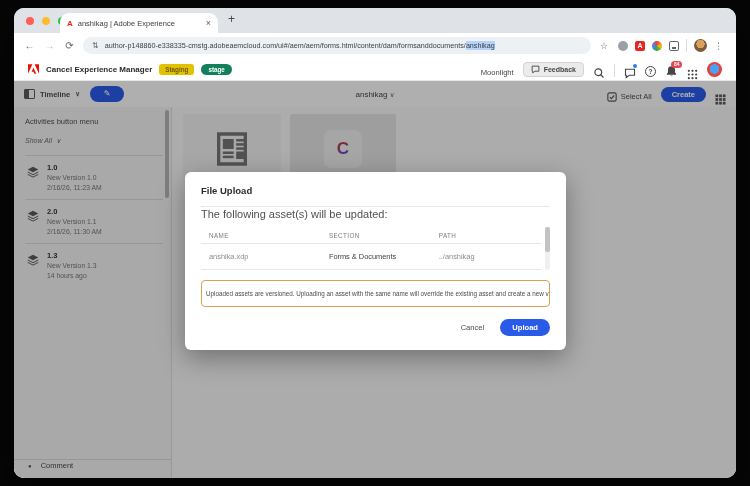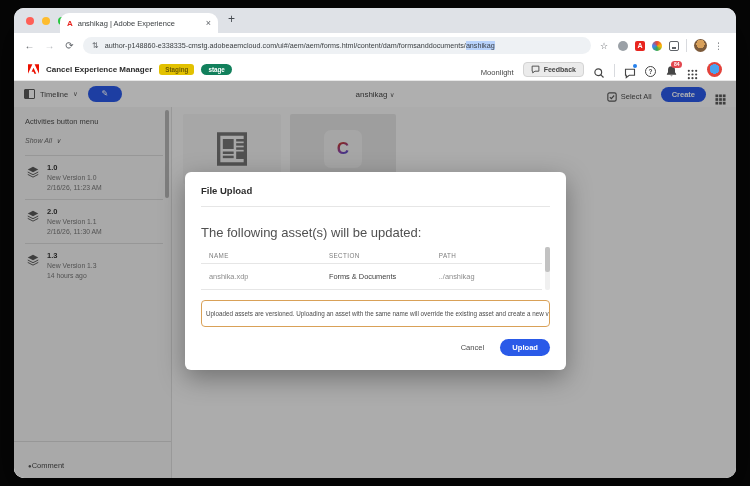--- a/index.html
+++ b/index.html
@@ -66,21 +66,21 @@
   .hicon svg { width: 100%; height: 100%; }
   .blue-dot { position: absolute; right: -1px; top: -1px; width: 4px; height: 4px; background: #2680eb; border-radius: 50%; }
   .help-circle { width: 11px; height: 11px; border: 1.2px solid #464646; border-radius: 50%; font-size: 6.5px; color: #464646; text-align: center; line-height: 9px; font-weight: bold; }
   .bell-wrap { position: relative; width: 13px; height: 13px; color: #464646; }
   .bell-badge { position: absolute; top: -3px; right: -4px; background: #e34850; color: #fff; font-size: 5px; font-weight: bold; padding: 1px 2.5px; border-radius: 5px; line-height: 1; }
   .grid9 { width: 11px; height: 11px; color: #464646; }
   .aem-avatar { width: 15px; height: 15px; border-radius: 50%; background: radial-gradient(circle at 50% 46%, #4aa3f0 0 43%, #e2423b 44% 100%); }
   
   .app { position: absolute; top: 73px; left: 0; right: 0; bottom: 0; background: #f6f6f6; }
   .app-toolbar { height: 26px; background: #fbfbfb; display: flex; align-items: center; padding: 0 10px; position: relative; }
-  .tl-group { display: flex; align-items: center; gap: 5px; font-size: 7.5px; color: #4b4b4b; z-index: 1; }
+  .tl-group { display: flex; align-items: center; gap: 5px; font-size: 7.5px; color: #4b4b4b; z-index: 1; font-weight: bold; }
   .panel-icon { width: 11px; height: 10px; border: 1.3px solid #5a5a5a; border-radius: 1px; position: relative; }
   .panel-icon::after { content:""; position:absolute; left:0; top:0; bottom:0; width:3.5px; background:#5a5a5a; }
   .chev { font-size: 6.5px; color: #5a5a5a; }
   .annot-btn {
     margin-left: 10px; width: 34px; height: 16px; border-radius: 9px; background: #2a5ae8;
     color: #fff; font-size: 8px; text-align: center; line-height: 15px;
   }
   .center-title { position: absolute; left: 0; right: 0; text-align: center; font-size: 8px; color: #464646; }
   .tb-right { margin-left: auto; display: flex; align-items: flex-end; gap: 9px; z-index: 1; }
   .selall { display: flex; align-items: center; gap: 4px; font-size: 7.5px; color: #4b4b4b; }
@@ -91,21 +91,21 @@
   
   .sidebar { width: 158px; background: #f2f2f2; border-right: 1px solid #dcdcdc; position: relative; padding: 9px 0 0 11px; }
   .activities { font-size: 7.5px; color: #505050; width: 78px; line-height: 1.55; }
   .showall { margin-top: 9px; font-size: 7px; font-style: italic; color: #6e6e6e; display: flex; align-items: center; gap: 4px; }
   .sb-entries { margin-top: 10px; margin-right: 8px; }
   .sb-entry { border-top: 1px solid #d9d9d9; padding: 7px 2px 8px 2px; display: flex; gap: 8px; }
   .layers-ic { width: 12px; height: 12px; color: #5a5a5a; flex-shrink: 0; margin-top: 1px; }
   .sb-ver { font-size: 7.5px; font-weight: bold; color: #333; }
   .sb-desc, .sb-time { font-size: 6.8px; color: #787878; margin-top: 2.5px; }
   .sb-scrollbar { position: absolute; right: 2px; top: 3px; width: 4px; height: 88px; background: #b5b5b5; border-radius: 2px; }
-  .comment-row { position: absolute; left: 0; right: 0; bottom: 8px; border-top: 1px solid #d8d8d8; padding: 19px 0 0 14px; display: flex; align-items: center; gap: 0; }
+  .comment-row { position: absolute; left: 0; right: 0; bottom: 8px; border-top: 1px solid #d8d8d8; padding: 1px 0 0 14px; display: flex; align-items: center; gap: 9px; }
   .comment-dot { font-size: 6px; color: #555; }
   .comment-label { font-size: 7.5px; color: #4b4b4b; }
   
   .main { flex: 1; padding: 7px 0 0 11px; display: flex; gap: 9px; align-items: flex-start; }
   .card-doc { width: 98px; height: 70px; background: #efefef; border-radius: 2px; display: flex; align-items: center; justify-content: center; }
   .doc-ic { width: 40px; height: 40px; color: #757575; }
   .card-c { width: 106px; height: 70px; background: #e3e3e3; border-radius: 2px; display: flex; align-items: center; justify-content: center; }
   .c-inner { width: 38px; height: 38px; background: #eeeeee; border-radius: 7px; display: flex; align-items: center; justify-content: center; }
   .c-letter {
     font-size: 17px; font-weight: bold;
@@ -113,21 +113,21 @@
     -webkit-background-clip: text; background-clip: text; color: transparent;
   }
   
   .overlay { position: absolute; inset: 0; background: rgba(0,0,0,.30); z-index: 10; }
   .modal {
     position: absolute; left: 171px; top: 164px; width: 381px; z-index: 40;
     background: #fff; border-radius: 6px; box-shadow: 0 8px 26px rgba(0,0,0,.35);
     padding: 13px 16px 14px;
   }
   .modal-title { font-size: 9.5px; font-weight: bold; color: #2c2c2c; padding-bottom: 10px; border-bottom: 1px solid #e6e6e6; }
-  .modal-sub { margin-top: 18px; font-size: 13px; color: #505050; }
+  .modal-sub { margin-top: 1px; font-size: 11px; color: #505050; }
   .tablewrap { margin-top: 7px; position: relative; padding-right: 8px; }
   .thead { display: flex; padding: 5px 0 4px 8px; font-size: 6.3px; color: #7c7c7c; letter-spacing: .4px; border-bottom: 1px solid #e6e6e6; }
   .col-name { width: 36%; } .col-section { width: 33%; } .col-path { flex: 1; }
   .trow { display: flex; align-items: center; padding: 8px 0 8px 8px; font-size: 7.4px; border-bottom: 1px solid #e6e6e6; color: #3c3c3c; }
   .redact { color: #8c8c8c; filter: blur(.7px); }
   .tbl-scroll { position: absolute; right: 0; top: 0; bottom: 0; width: 5px; background: #f0f0f0; border-radius: 2px; }
   .tbl-thumb { position: absolute; top: 0; width: 100%; height: 58%; background: #c2c2c2; border-radius: 2px; }
   .warnbox {
     margin-top: 10px; border: 1px solid #d9a158; border-radius: 4px;
     padding: 9px 4px; font-size: 6.3px; color: #4b4b4b; text-align: center; white-space: nowrap; overflow: hidden;

